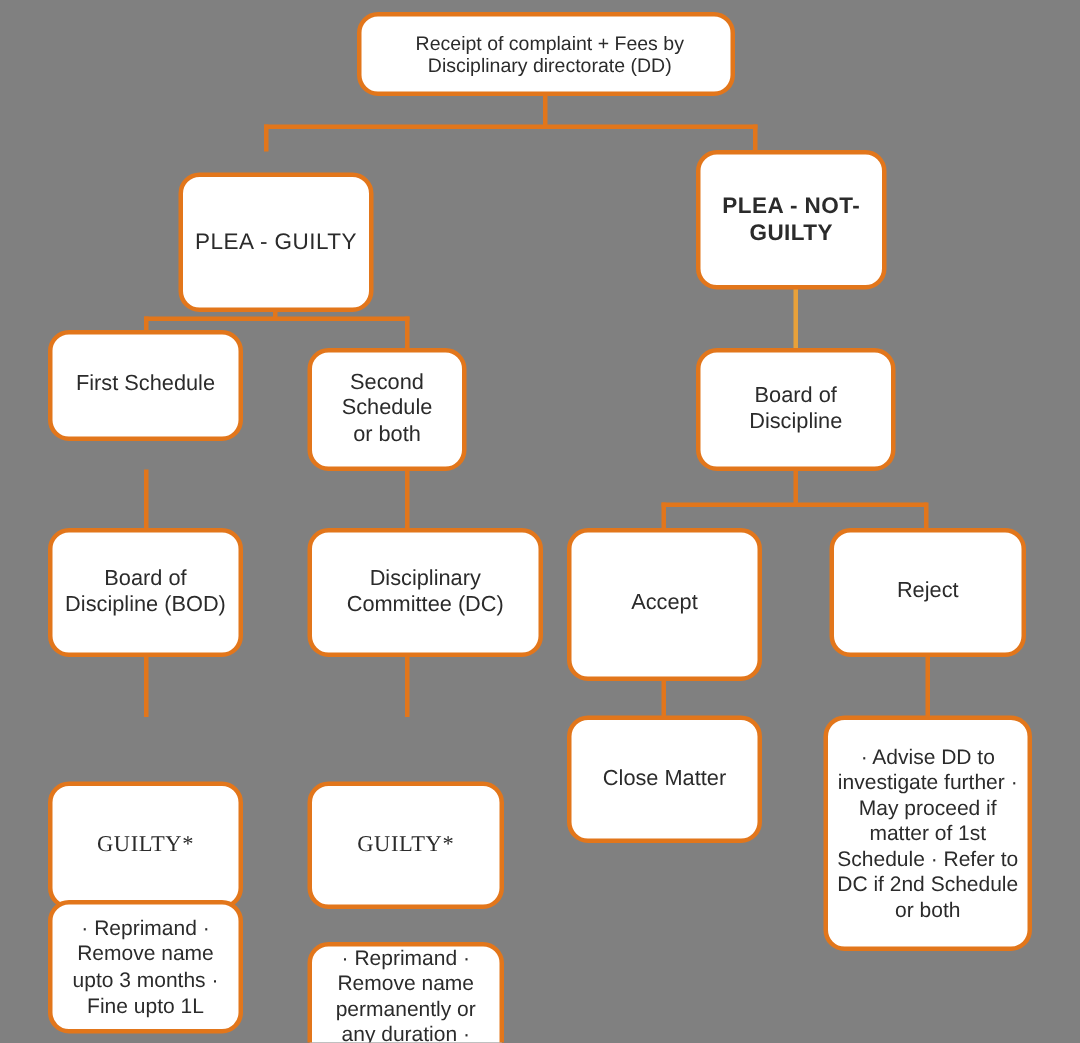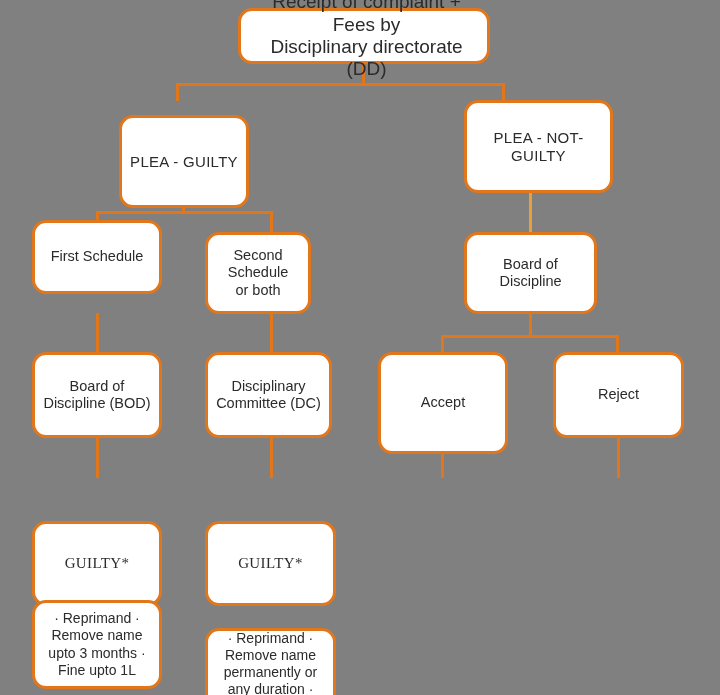--- a/index.html
+++ b/index.html
@@ -41,21 +41,21 @@
   .conn {
     position: absolute;
     background: #E2761B;
     z-index: 1;
   }
   .conn.v { width: 3px; }
   .conn.h { height: 3px; }
   .conn.pale { background: #E8A13A; }
 
   
-  .fs-root   { font-size: 19px; padding-left: 11px; }
+  .fs-root   { font-size: 13px; padding-left: 11px; }
   .fs-plea   { font-size: 15px; letter-spacing: .3px; }
   .fs-mid    { font-size: 14.5px; }
   .fs-list   { font-size: 14px; line-height: 1.22; }
   .fs-guilty { font-size: 15px; font-family: "Liberation Serif", serif; letter-spacing: .4px; margin-top: 44px; }
 </style>
 </head>
 <body>
 
 <div id="canvas">
 
@@ -93,21 +93,21 @@
 
   <div class="node fs-root" style="left:238px; top:8px; width:252px; height:56px;">
     <span class="txt">Receipt of complaint + Fees by
 Disciplinary directorate (DD)</span>
   </div>
 
   <div class="node fs-plea" style="left:119px; top:100px; width:130px; height:93px;margin-top:15px;">
     <span class="txt">PLEA - GUILTY</span>
   </div>
 
-  <div class="node fs-plea" style="left:464px; top:100px; width:149px; height:93px;">
+  <div class="node fs-plea" style="left:464px; top:100px; width:127px; height:93px;font-weight:bold;">
     <span class="txt">PLEA - NOT-
 GUILTY</span>
   </div>
 
   <div class="node fs-mid" style="left:32px; top:220px; width:130px; height:74px;">
     <span class="txt">First Schedule</span>
   </div>
 
   <div class="node fs-mid" style="left:205px; top:232px; width:106px; height:82px;">
     <span class="txt">Second Schedule
@@ -117,42 +117,48 @@
   <div class="node fs-mid" style="left:464px; top:232px; width:133px; height:82px;">
     <span class="txt">Board of
 Discipline</span>
   </div>
 
   <div class="node fs-mid" style="left:32px; top:352px; width:130px; height:86px;">
     <span class="txt">Board of
 Discipline (BOD)</span>
   </div>
 
-  <div class="node fs-mid" style="left:205px; top:352px; width:127px; height:86px;">
+  <div class="node fs-mid" style="left:205px; top:352px; width:157px; height:86px;">
     <span class="txt">Disciplinary
 Committee (DC)</span>
   </div>
 
   <div class="node fs-mid" style="left:378px; top:352px; width:130px; height:102px;">
     <span class="txt">Accept</span>
   </div>
 
   <div class="node fs-mid" style="left:553px; top:352px; width:131px; height:86px;">
     <span class="txt">Reject</span>
   </div>
 
   <div class="node fs-guilty" style="left:32px; top:477px; width:130px; height:85px;">
     <span class="txt">GUILTY*</span>
   </div>
 
   <div class="node fs-guilty" style="left:205px; top:477px; width:131px; height:85px;">
     <span class="txt">GUILTY*</span>
   </div>
 
+  <div class="node fs-mid" style="left:378px; top:477px; width:130px; height:85px;">
+    <span class="txt">Close Matter</span>
+  </div>
 
+  <div class="node fs-list" style="left:549px; top:477px; width:139px; height:157px;">
+    <span class="txt">· Advise DD to investigate further · May proceed if matter of 1st Schedule · Refer to DC if 2nd Schedule or both</span>
+  </div>
 
   <div class="node fs-list" style="left:32px; top:600px; width:130px; height:89px;">
     <span class="txt">· Reprimand · Remove name upto 3 months · Fine upto 1L</span>
   </div>
 
   <div class="node fs-list" style="left:205px; top:600px; width:131px; height:89px;margin-top:28px;">
     <span class="txt">· Reprimand · Remove name permanently or any duration · Fine upto 5L</span>
   </div>
 
 </div>

